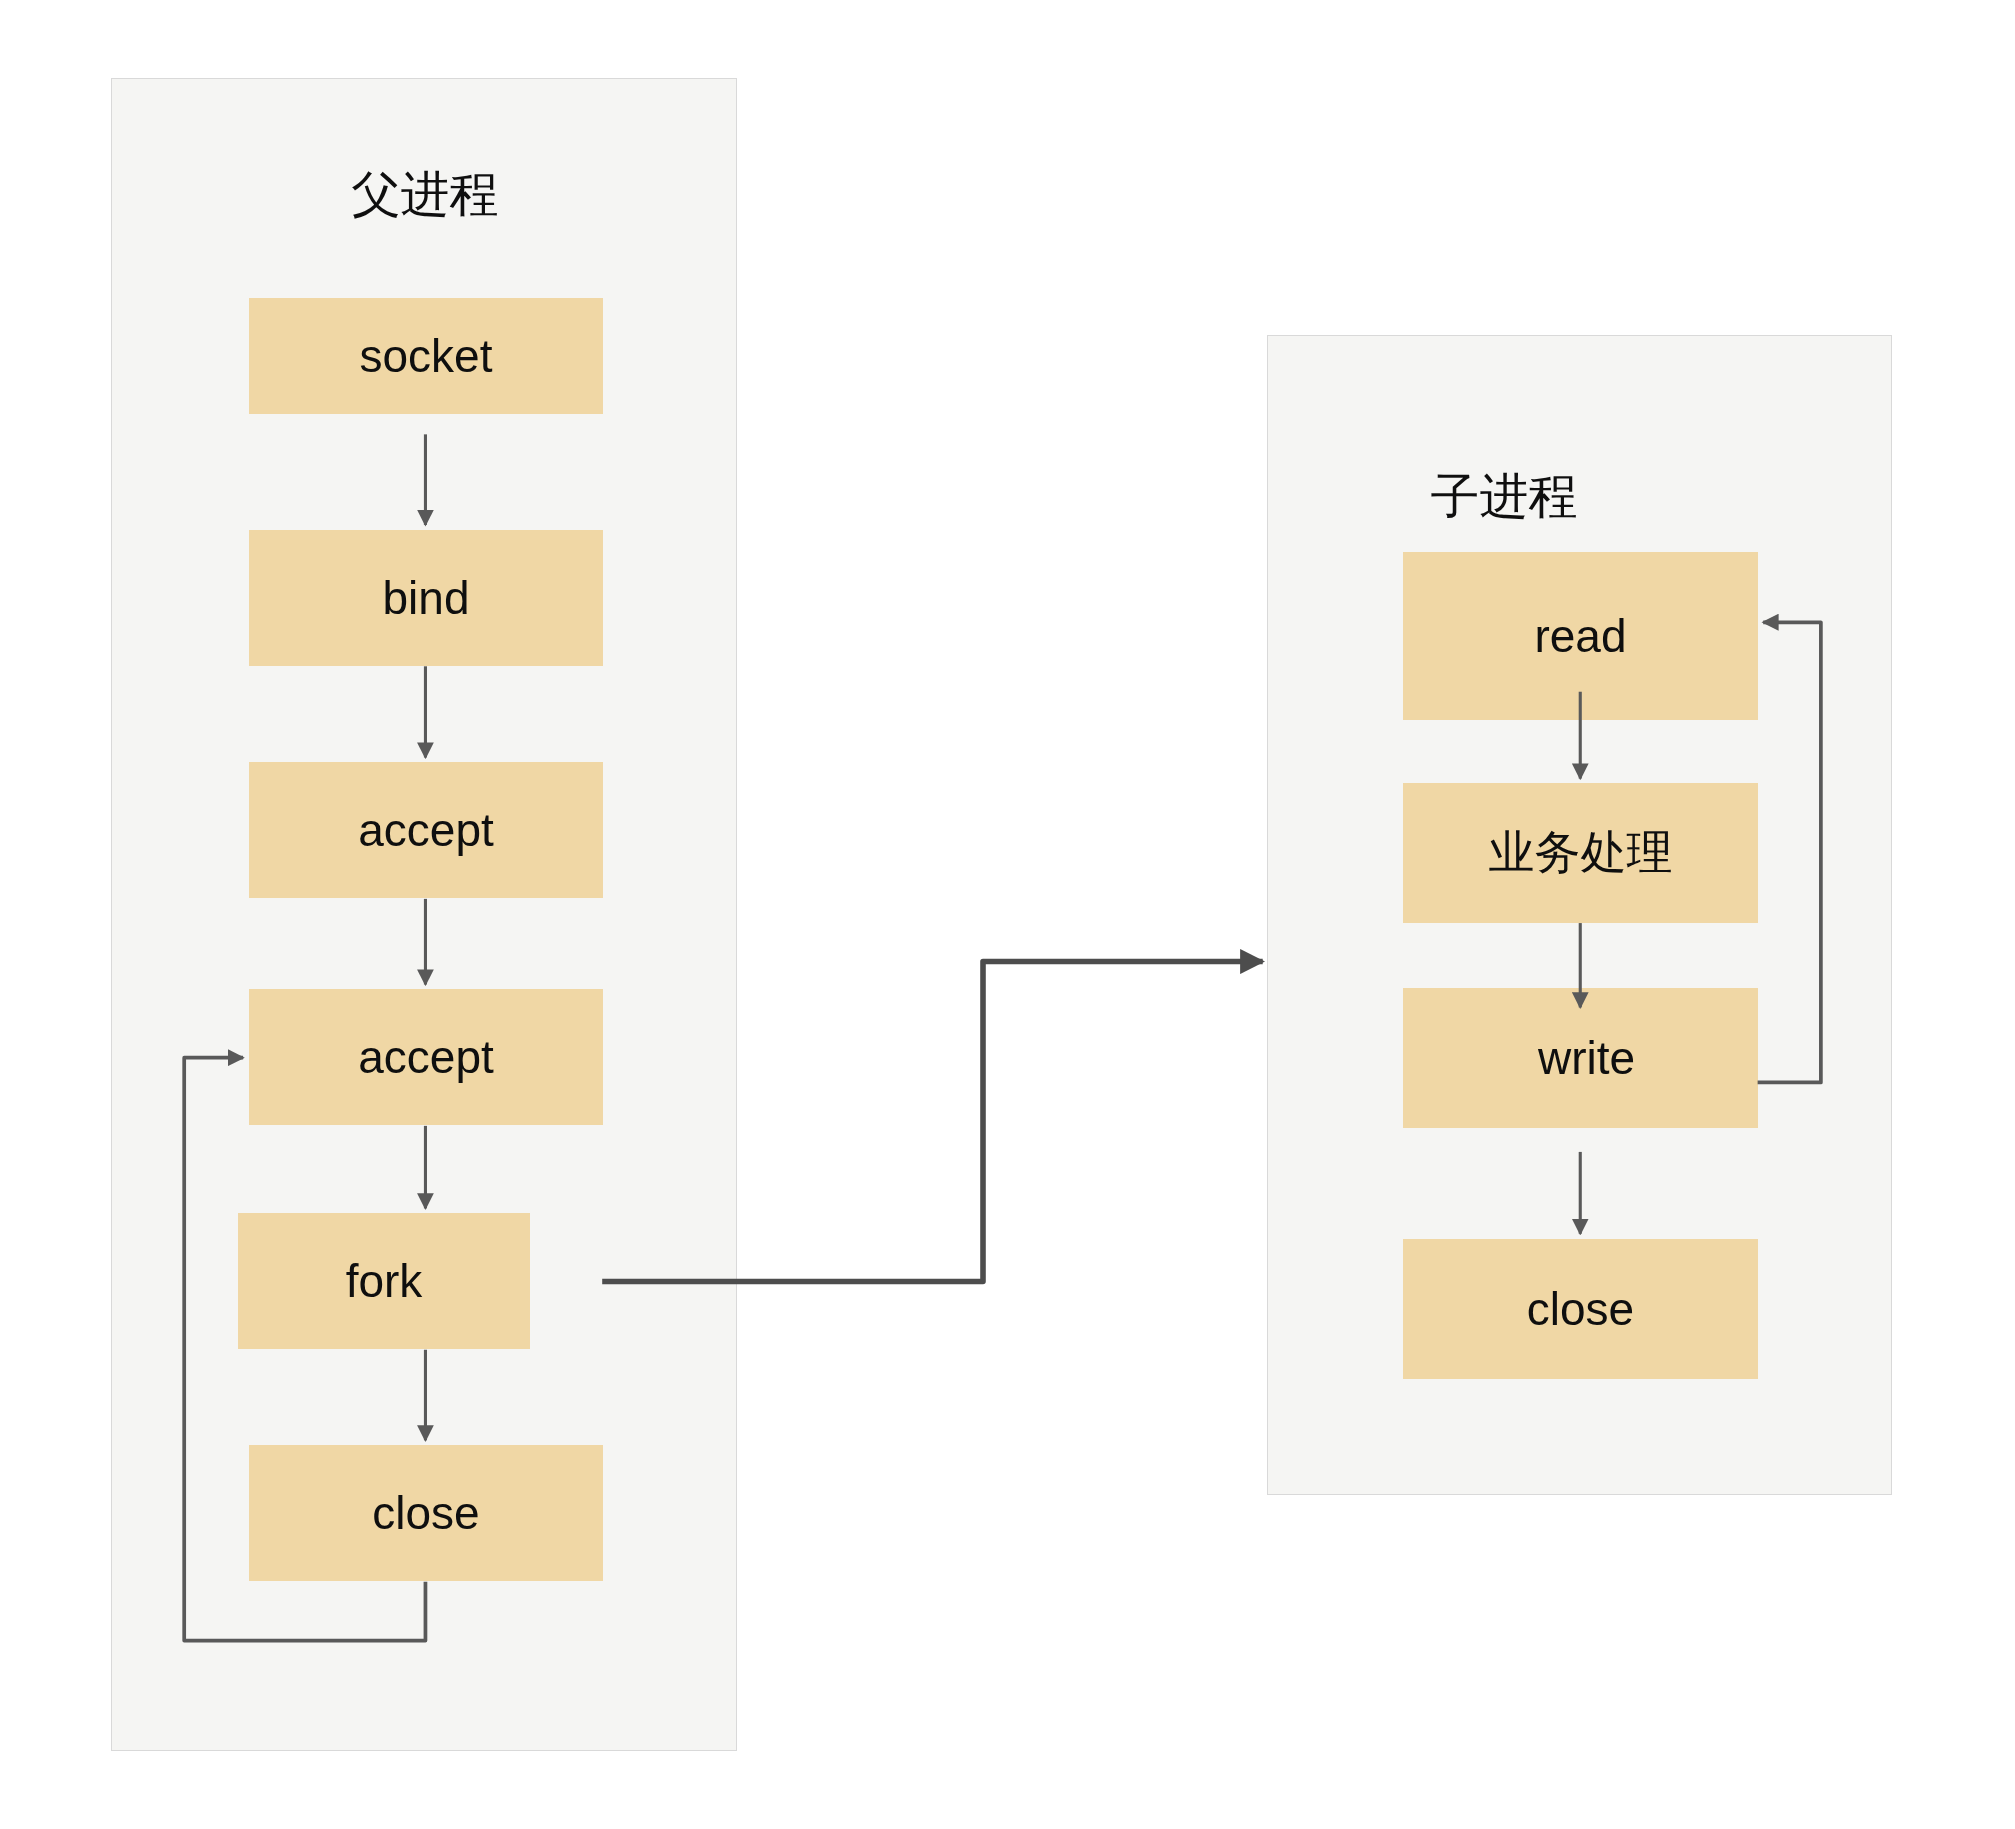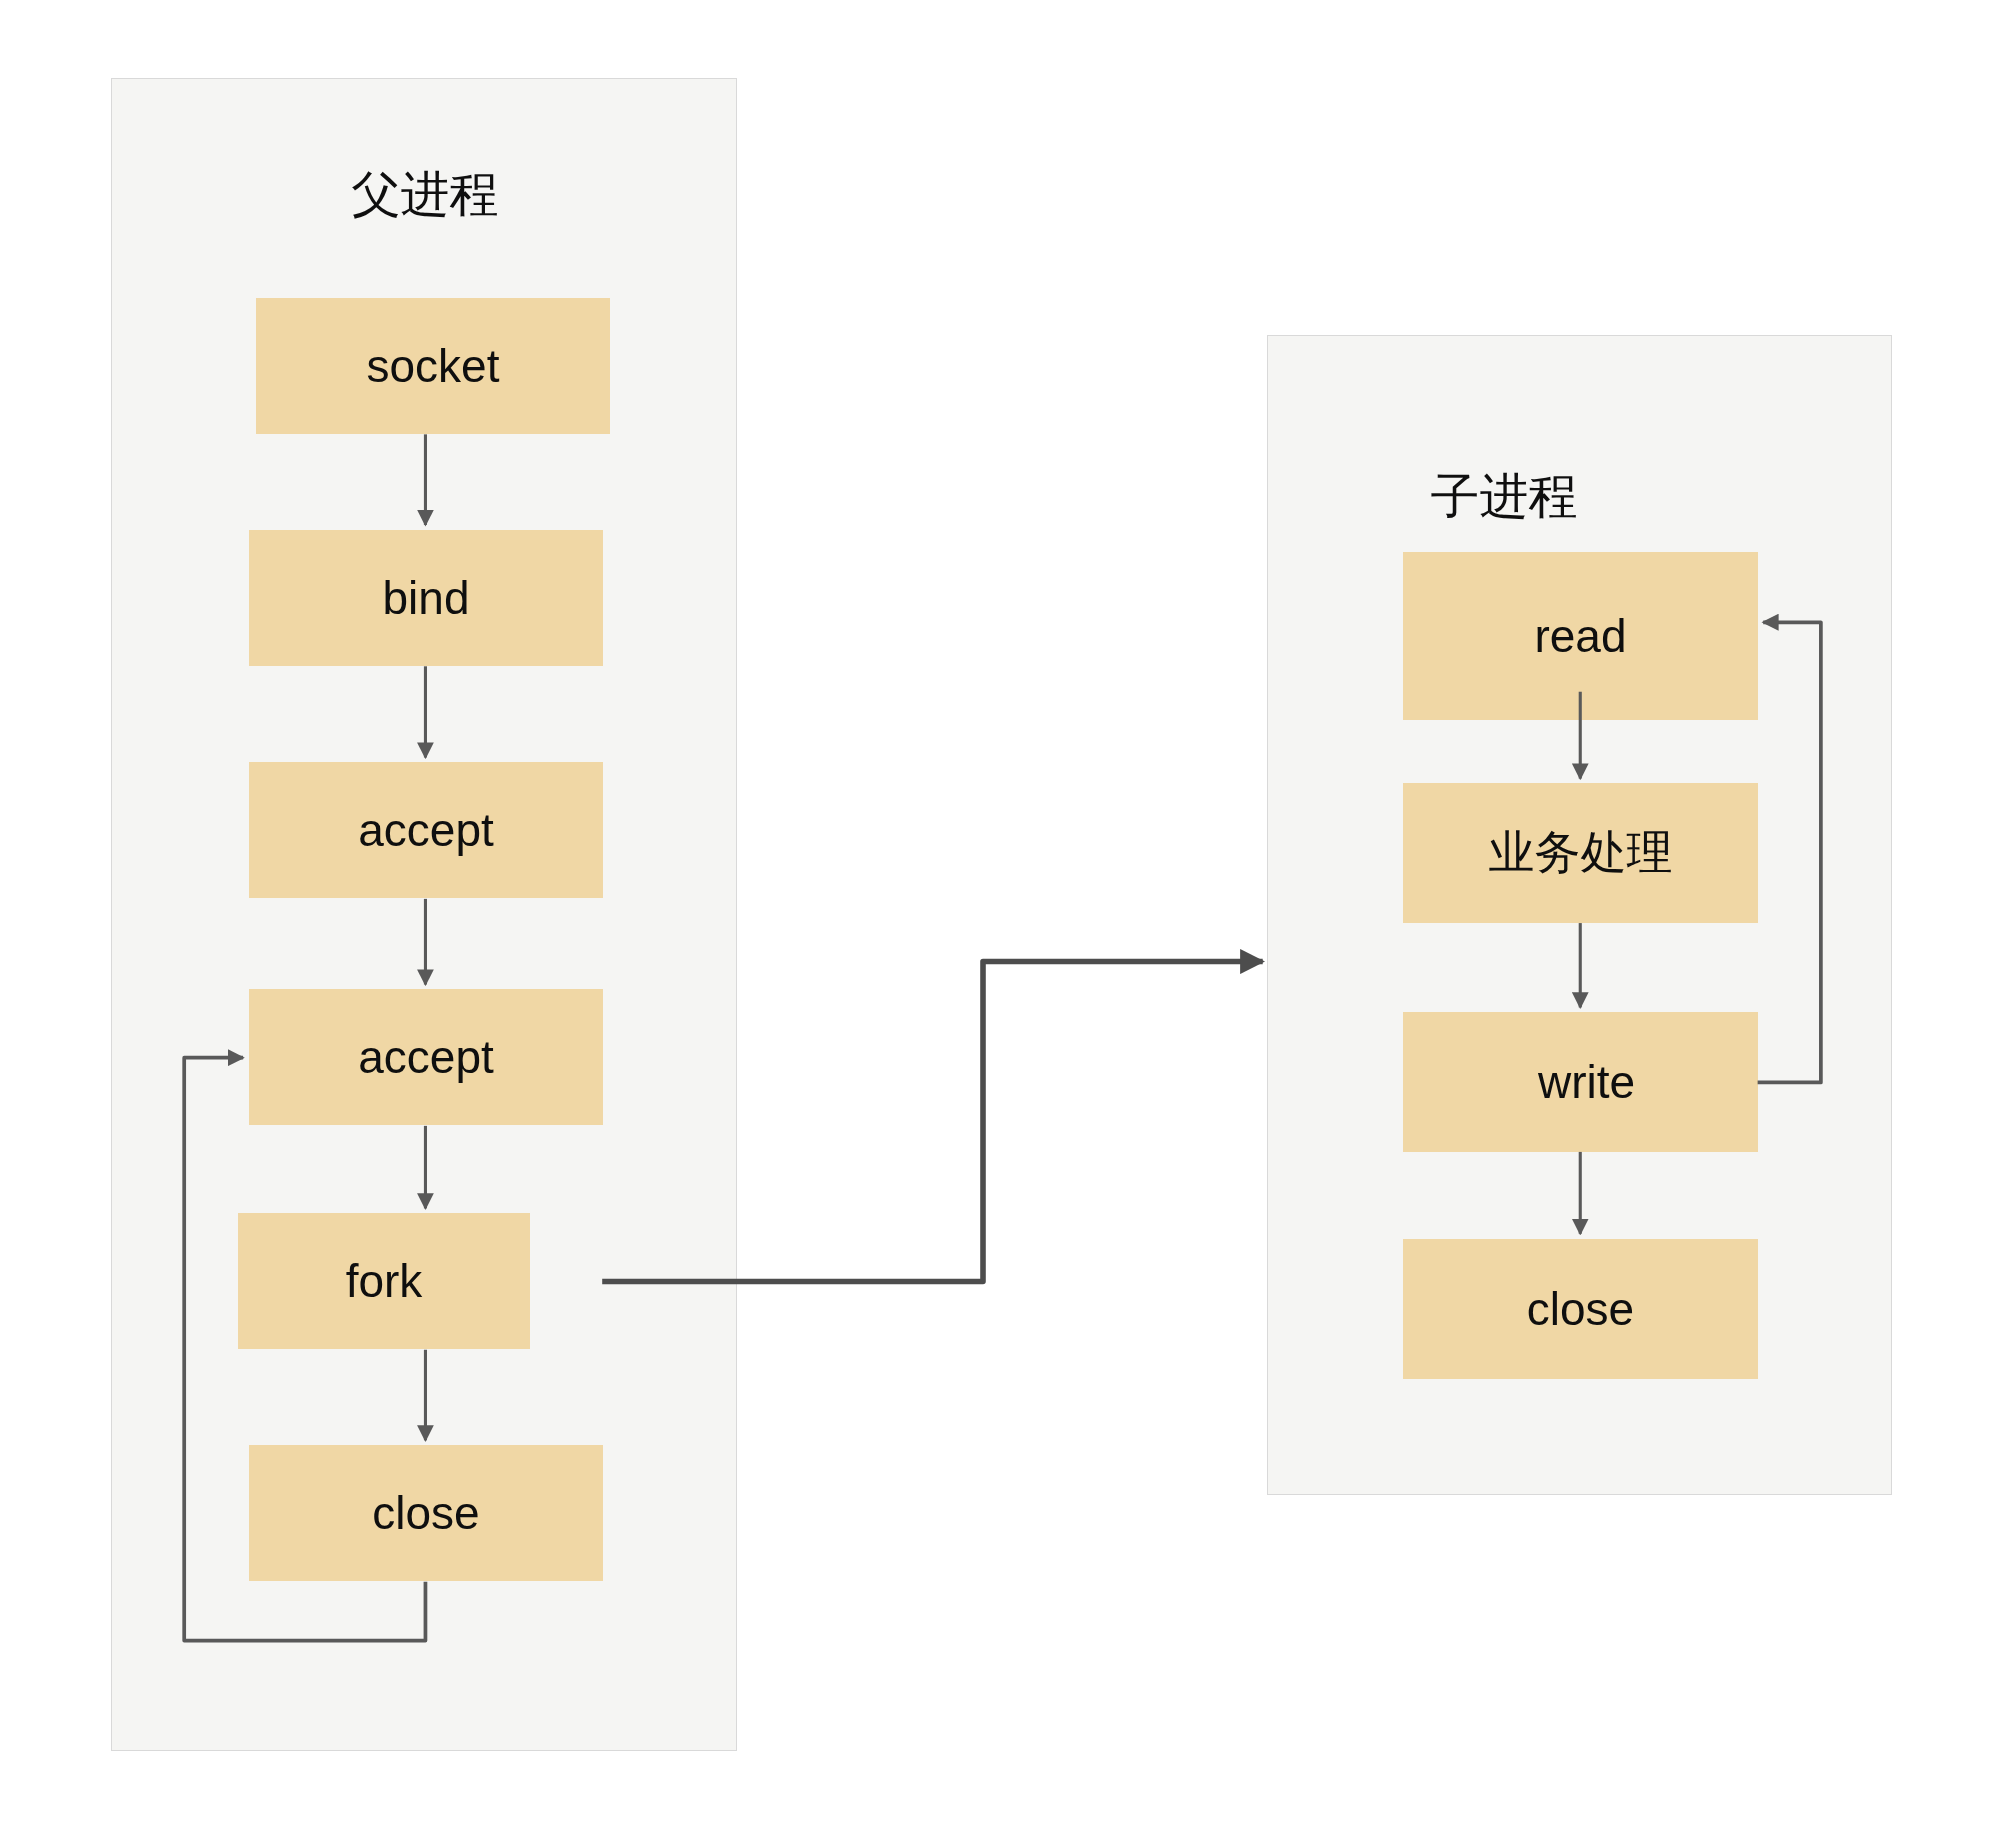--- a/index.html
+++ b/index.html
@@ -77,21 +77,21 @@
 <div class="canvas">
 
   <section class="group" style="left:111px; top:78px; width:626px; height:1673px;"></section>
 
   <section class="group" style="left:1267px; top:335px; width:625px; height:1160px;"></section>
 
   <h2 class="group-title" style="left:425px; top:195px;">父进程</h2>
 
   <h2 class="group-title" style="left:1504px; top:449px;margin-top:48px;">子进程</h2>
 
-  <div class="node" style="left:249px; top:298px; width:354px; height:136px;margin-left:7px;">
+  <div class="node" style="left:249px; top:298px; width:354px; height:116px;">
       <span>socket</span>
     </div>
 
   <div class="node" style="left:249px; top:530px; width:354px; height:136px;">
       <span>bind</span>
     </div>
 
   <div class="node" style="left:249px; top:762px; width:354px; height:136px;">
       <span>accept</span>
     </div>
@@ -109,21 +109,21 @@
     </div>
 
   <div class="node" style="left:1403px; top:552px; width:355px; height:168px;">
       <span>read</span>
     </div>
 
   <div class="node" style="left:1403px; top:783px; width:355px; height:140px;">
       <span>业务处理</span>
     </div>
 
-  <div class="node" style="left:1403px; top:1012px; width:355px; height:140px;padding-left:12px;">
+  <div class="node" style="left:1403px; top:988px; width:355px; height:140px;padding-left:12px;">
       <span>write</span>
     </div>
 
   <div class="node" style="left:1403px; top:1239px; width:355px; height:140px;">
       <span>close</span>
     </div>
 
   <svg class="edges" width="2015" height="1830" viewBox="0 0 3249 2950" xmlns="http://www.w3.org/2000/svg">
     <defs>
       <marker id="arrowThin" viewBox="0 0 10 10" refX="9" refY="5" markerWidth="5.4" markerHeight="5.4" orient="auto-start-reverse" markerUnits="strokeWidth">

